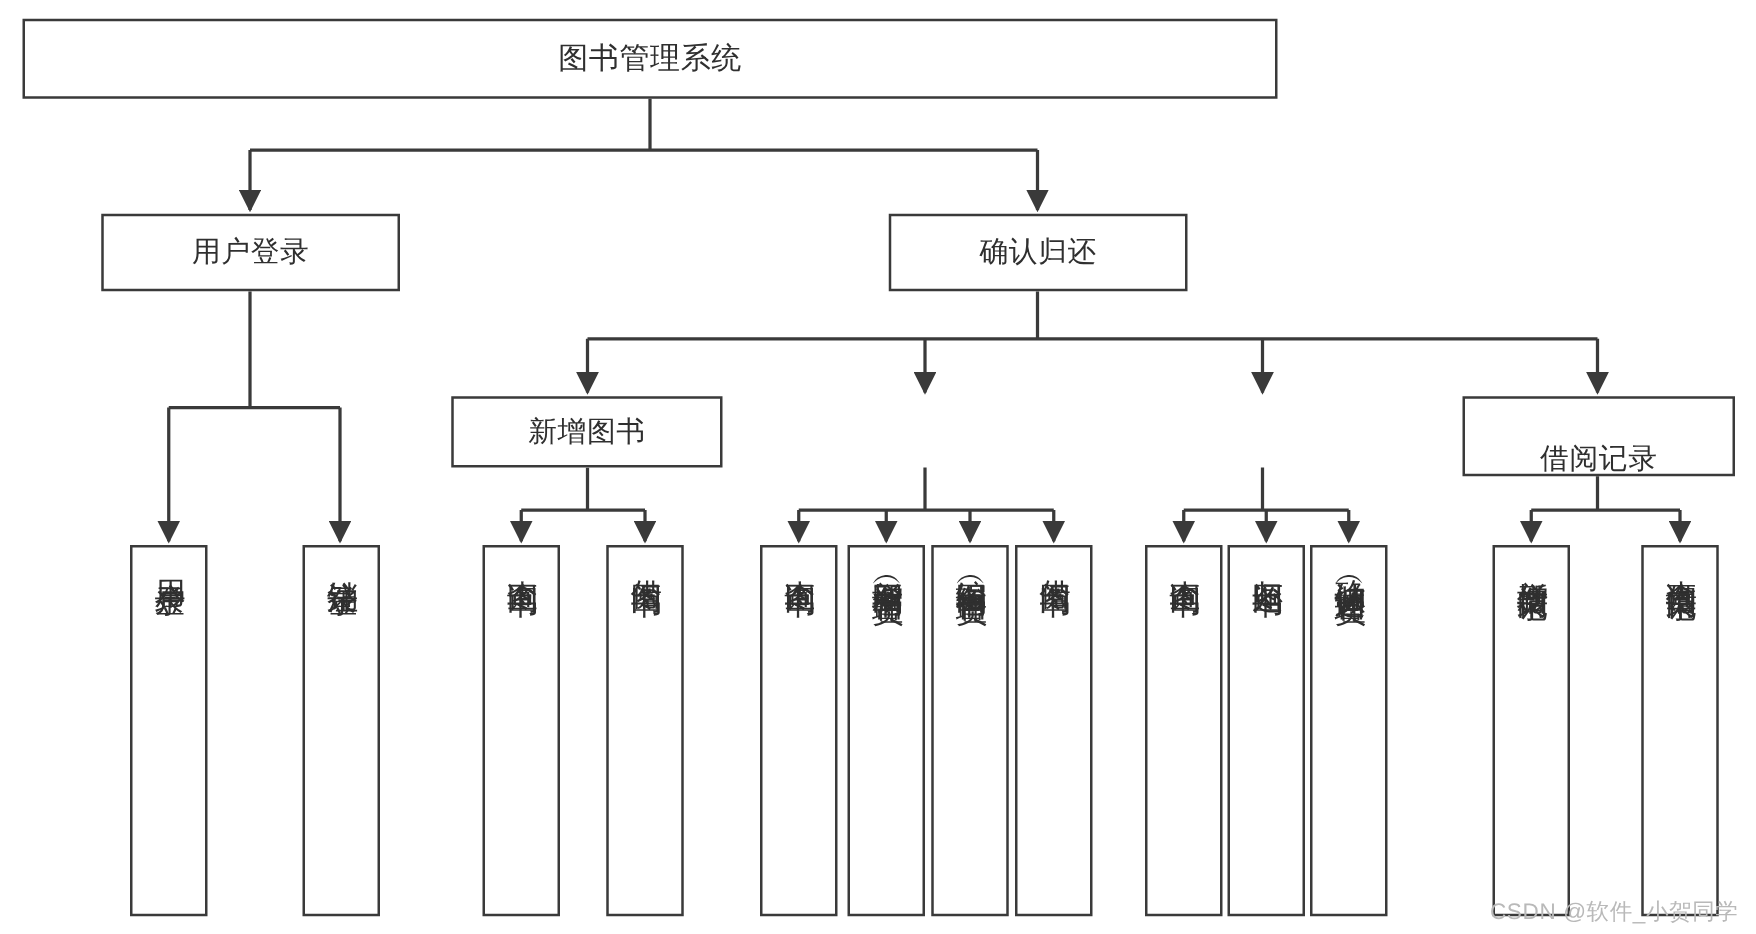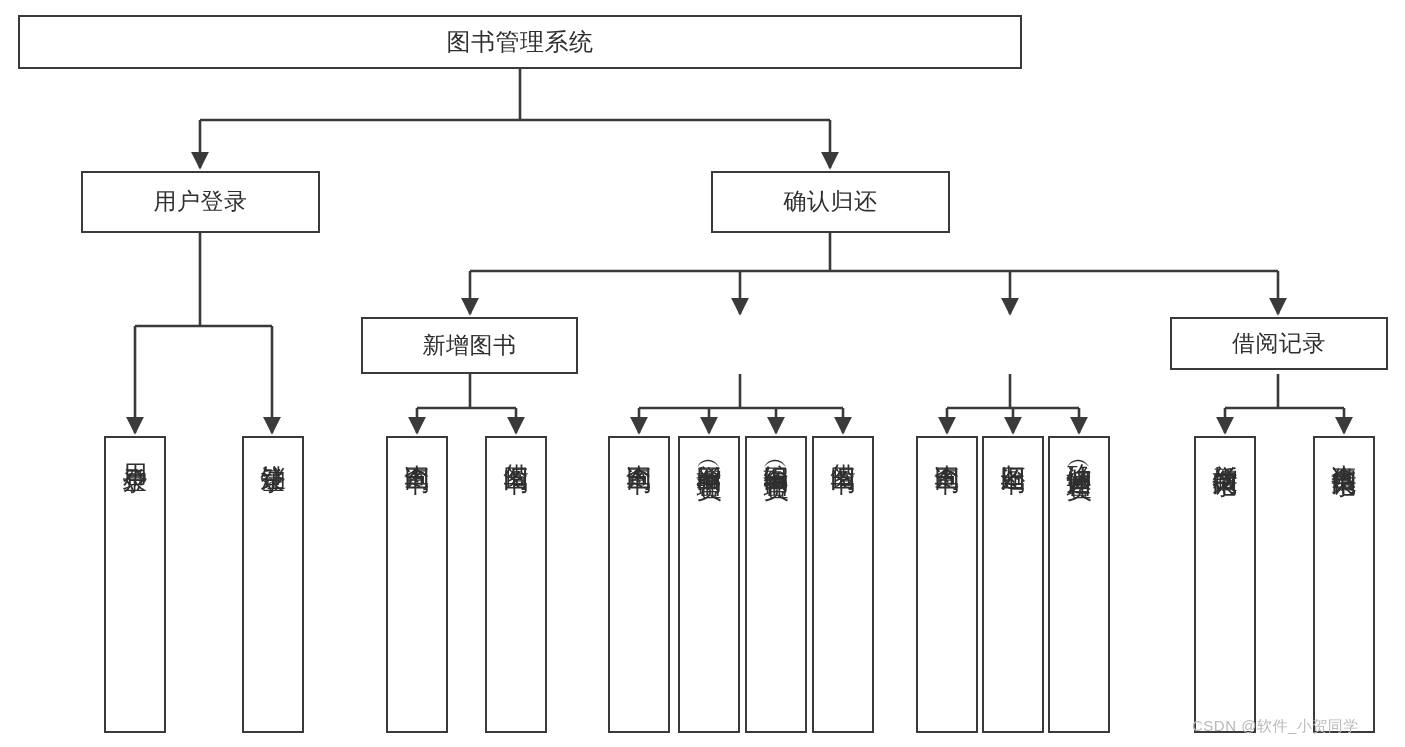--- a/index.html
+++ b/index.html
@@ -56,21 +56,21 @@
   .node.vert .lbl {
     writing-mode: vertical-rl;
     text-orientation: upright;
     font-size: 25px;
     line-height: 1.0;
     letter-spacing: 2px;
     text-align: center;
   }
   .watermark {
     position: absolute;
-    font-size: 15px;
+    font-size: 18px;
     color: #b9b9b9;
     white-space: nowrap;
     letter-spacing: 0.5px;
   }
 </style>
 </head>
 <body>
 
 <div id="canvas">
 
@@ -118,35 +118,35 @@
       <path d="M 1013 408 L 1013 433" marker-end="url(#arrow)"></path>
       <path d="M 1079 408 L 1079 433" marker-end="url(#arrow)"></path>
 
       <path d="M 1278 374 L 1278 408"></path>
       <path d="M 1225 408 L 1344 408"></path>
       <path d="M 1225 408 L 1225 433" marker-end="url(#arrow)"></path>
       <path d="M 1344 408 L 1344 433" marker-end="url(#arrow)"></path>
     </g>
   </svg>
 
-  <div class="node root horiz" id="n-root" style="left: 18px; top: 15px; width: 1004px; height: 54px; justify-content: center;">
+  <div class="node root horiz" id="n-root" style="left: 18px; top: 15px; width: 1004px; height: 64px; justify-content: center;">
     <span class="lbl">图书管理系统</span>
   </div>
 
   <div class="node horiz" id="n-l2-0" style="left: 81px; top: 171px; width: 239px; height: 62px;">
     <span class="lbl">用户登录</span>
   </div>
   <div class="node horiz" id="n-l2-1" style="left: 711px; top: 171px; width: 239px; height: 62px;">
     <span class="lbl">确认归还</span>
   </div>
 
   <div class="node horiz" id="n-l3-0" style="left: 361px; top: 317px; width: 217px; height: 57px;">
     <span class="lbl">新增图书</span>
   </div>
-  <div class="node horiz" id="n-l3-3" style="left: 1170px; top: 317px; width: 218px; height: 53px;">
+  <div class="node horiz" id="n-l3-3" style="left: 1170px; top: 317px; width: 218px; height: 64px; align-items: flex-end;">
     <span class="lbl">借阅记录</span>
   </div>
 
   <div class="node vert" id="n-lf-0" style="left: 104px; top: 436px; width: 62px; height: 297px;">
     <span class="lbl">用户登录</span>
   </div>
   <div class="node vert" id="n-lf-1" style="left: 242px; top: 436px; width: 62px; height: 297px;">
     <span class="lbl">注销登录</span>
   </div>
   <div class="node vert" id="n-lf-2" style="left: 386px; top: 436px; width: 62px; height: 297px;">

